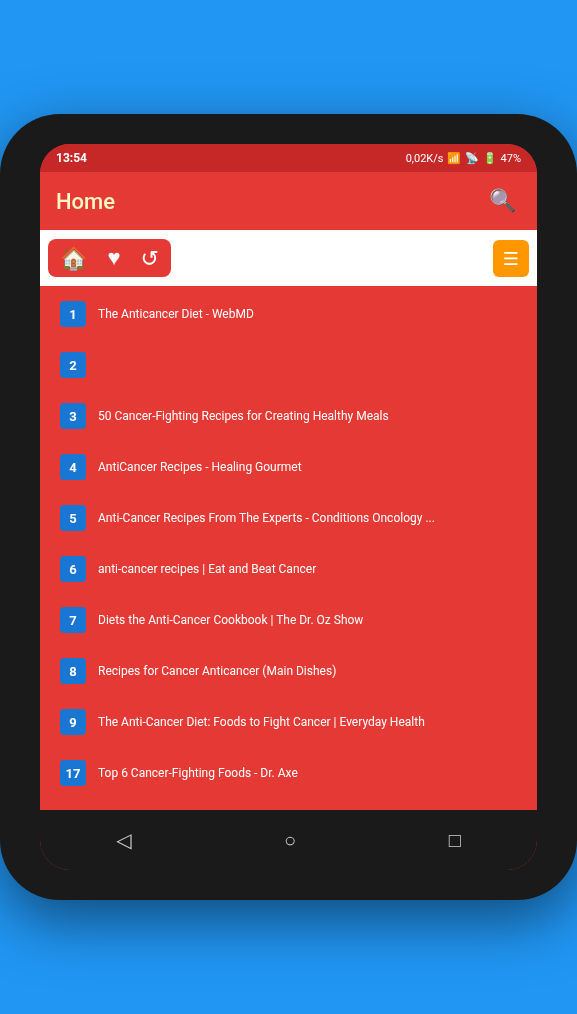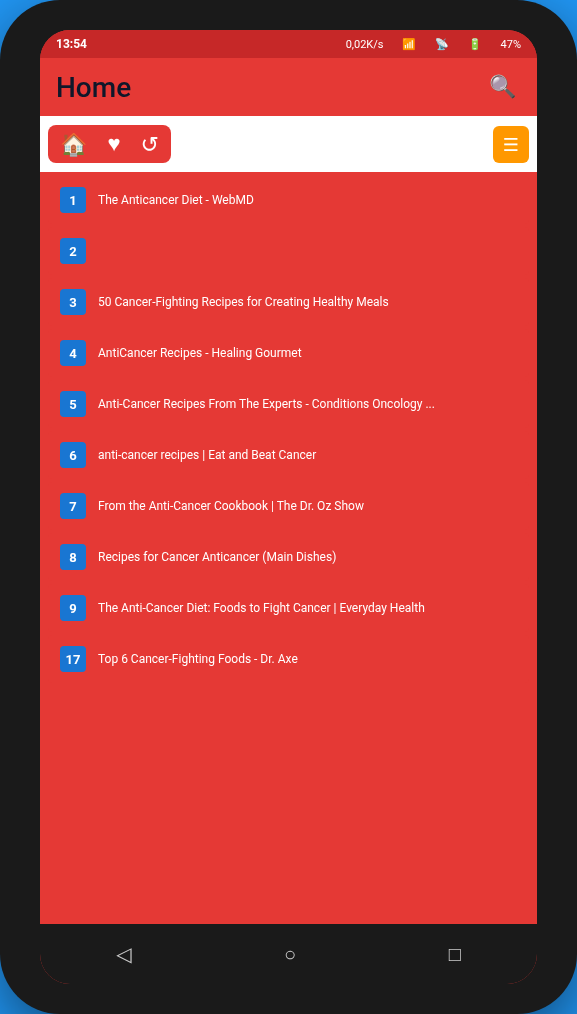--- a/index.html
+++ b/index.html
@@ -6,21 +6,21 @@
     body {
       background: #2196F3;
       display: flex;
       justify-content: center;
       align-items: center;
       min-height: 100vh;
       font-family: 'Roboto', Arial, sans-serif;
     }
     .phone-shell {
       width: 577px;
-      height: 1014px;
+      height: 786px;
       background: #1a1a1a;
       border-radius: 60px;
       padding: 30px 40px;
       position: relative;
       box-shadow: 0 20px 60px rgba(0,0,0,0.5);
     }
     .phone-screen {
       width: 100%;
       height: 100%;
       background: #e53935;
@@ -39,35 +39,35 @@
       min-height: 28px;
     }
     .status-time {
       color: white;
       font-size: 12px;
       font-weight: bold;
     }
     .status-icons {
       display: flex;
       align-items: center;
-      gap: 19px;
+      gap: 4px;
       color: white;
       font-size: 11px;
     }
     
     .app-bar {
       background: #e53935;
       padding: 12px 16px;
       display: flex;
       justify-content: space-between;
       align-items: center;
     }
     .app-title {
-      color: #0f172a;
-      font-size: 28px;
+      color: #fef9c3;
+      font-size: 22px;
       font-weight: 500;
     }
     .search-icon-btn {
       color: white;
       font-size: 22px;
       cursor: pointer;
       background: none;
       border: none;
       padding: 4px;
     }
@@ -210,21 +210,21 @@
         <div class="list-item">
           <span class="item-number">5</span>
           <span class="item-text">Anti-Cancer Recipes From The Experts - Conditions Oncology ...</span>
         </div>
         <div class="list-item">
           <span class="item-number">6</span>
           <span class="item-text">anti-cancer recipes | Eat and Beat Cancer</span>
         </div>
         <div class="list-item">
           <span class="item-number">7</span>
-          <span class="item-text">From the Anti-Cancer Cookbook | The Dr. Oz Show</span>
+          <span class="item-text">Diets the Anti-Cancer Cookbook | The Dr. Oz Show</span>
         </div>
         <div class="list-item">
           <span class="item-number">8</span>
           <span class="item-text">Recipes for Cancer Anticancer (Main Dishes)</span>
         </div>
         <div class="list-item">
           <span class="item-number">9</span>
           <span class="item-text">The Anti-Cancer Diet: Foods to Fight Cancer | Everyday Health</span>
         </div>
         <div class="list-item">

